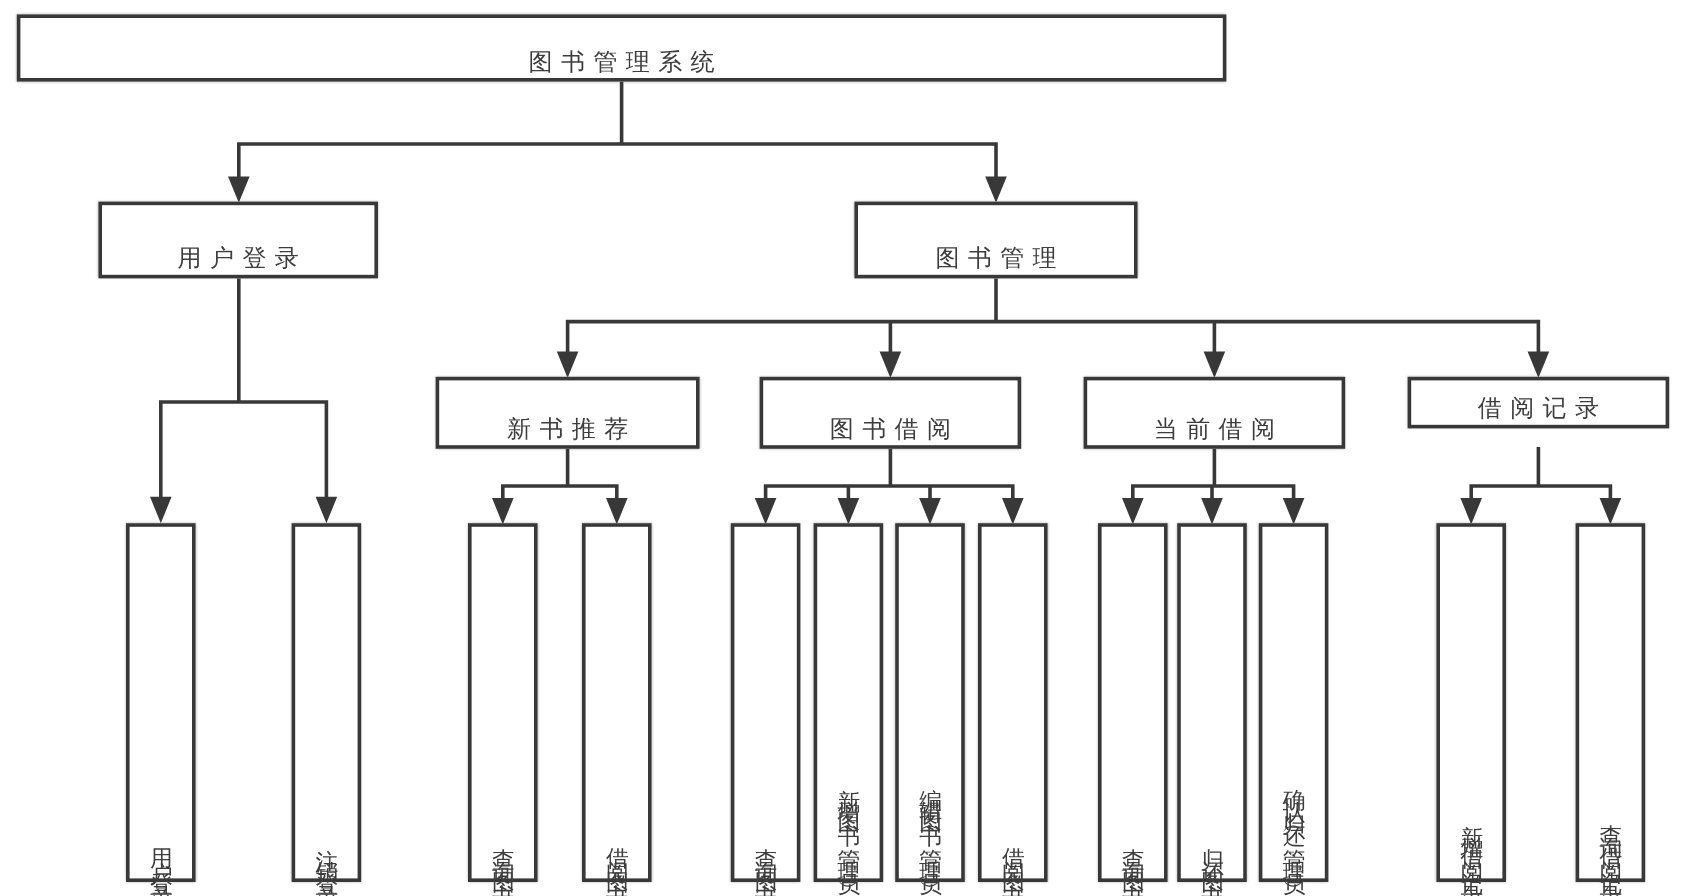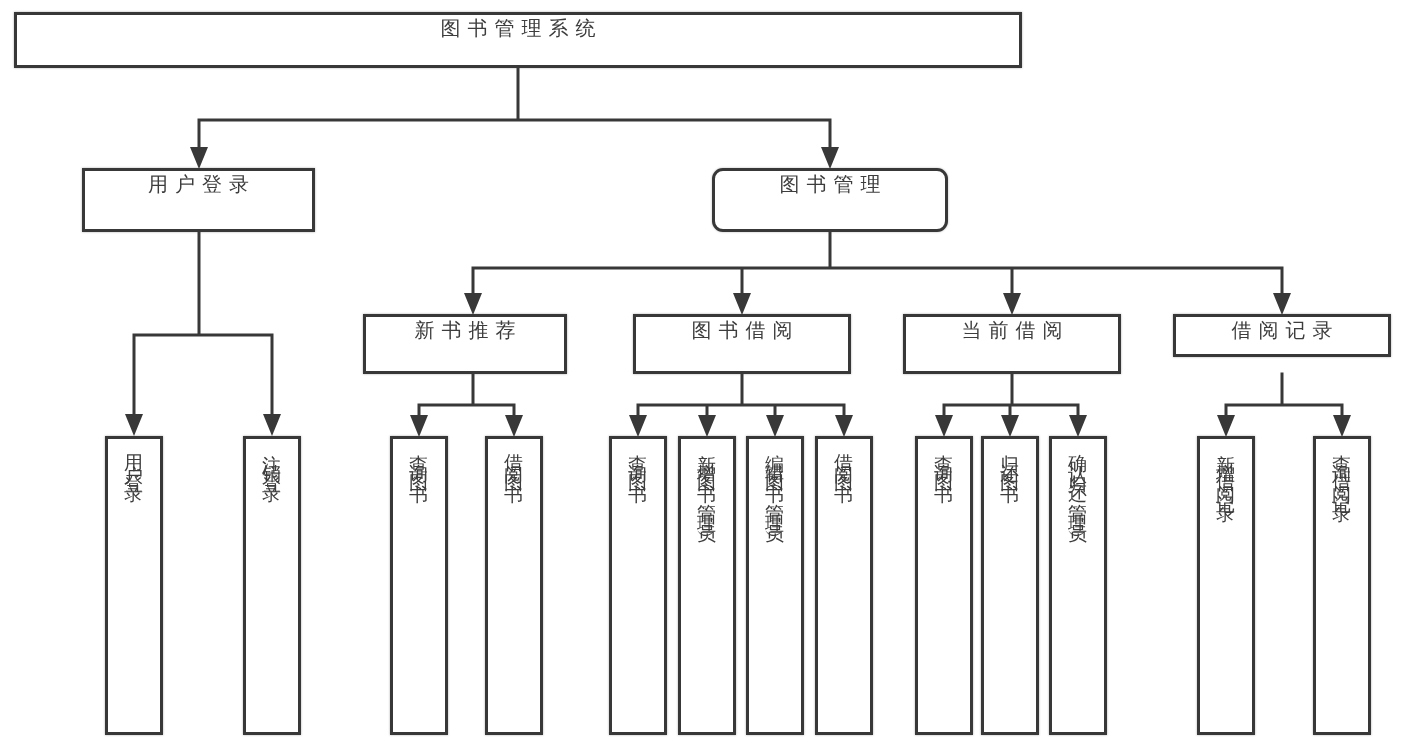--- a/index.html
+++ b/index.html
@@ -16,21 +16,21 @@
     left: 0; top: 0;
     z-index: 0;
   }
   .node {
     position: absolute;
     background: #ffffff;
     border: 3px solid #383838;
     box-shadow: 0 0 2px rgba(80,80,80,.45);
     box-sizing: border-box;
     display: flex;
-    align-items: flex-start;
+    align-items: flex-end;
     justify-content: center;
     z-index: 1;
   }
   .hlabel {
     color: #3d3d3d;
     font-size: 20px;
     letter-spacing: 7px;
     text-indent: 7px;
     white-space: nowrap;
   }
@@ -113,25 +113,25 @@
     </g>
   </svg>
 
   <div class="node" style="left:14px; top:12px; width:1008px; height:56px;">
     <span class="hlabel">图书管理系统</span>
   </div>
 
   <div class="node" style="left:82px; top:168px; width:233px; height:64px;">
     <span class="hlabel">用户登录</span>
   </div>
-  <div class="node" style="left:712px; top:168px; width:236px; height:64px;border-radius:11px;">
+  <div class="node" style="left:712px; top:168px; width:236px; height:64px;">
     <span class="hlabel">图书管理</span>
   </div>
 
-  <div class="node" style="left:363px; top:314px; width:204px; height:60px;">
+  <div class="node" style="left:363px; top:314px; width:220px; height:60px;">
     <span class="hlabel">新书推荐</span>
   </div>
   <div class="node" style="left:903px; top:314px; width:218px; height:60px;">
     <span class="hlabel">当前借阅</span>
   </div>
   <div class="node" style="left:633px; top:314px; width:218px; height:60px;">
     <span class="hlabel">图书借阅</span>
   </div>
   <div class="node" style="left:1173px; top:314px; width:218px; height:43px;">
     <span class="hlabel">借阅记录</span>

